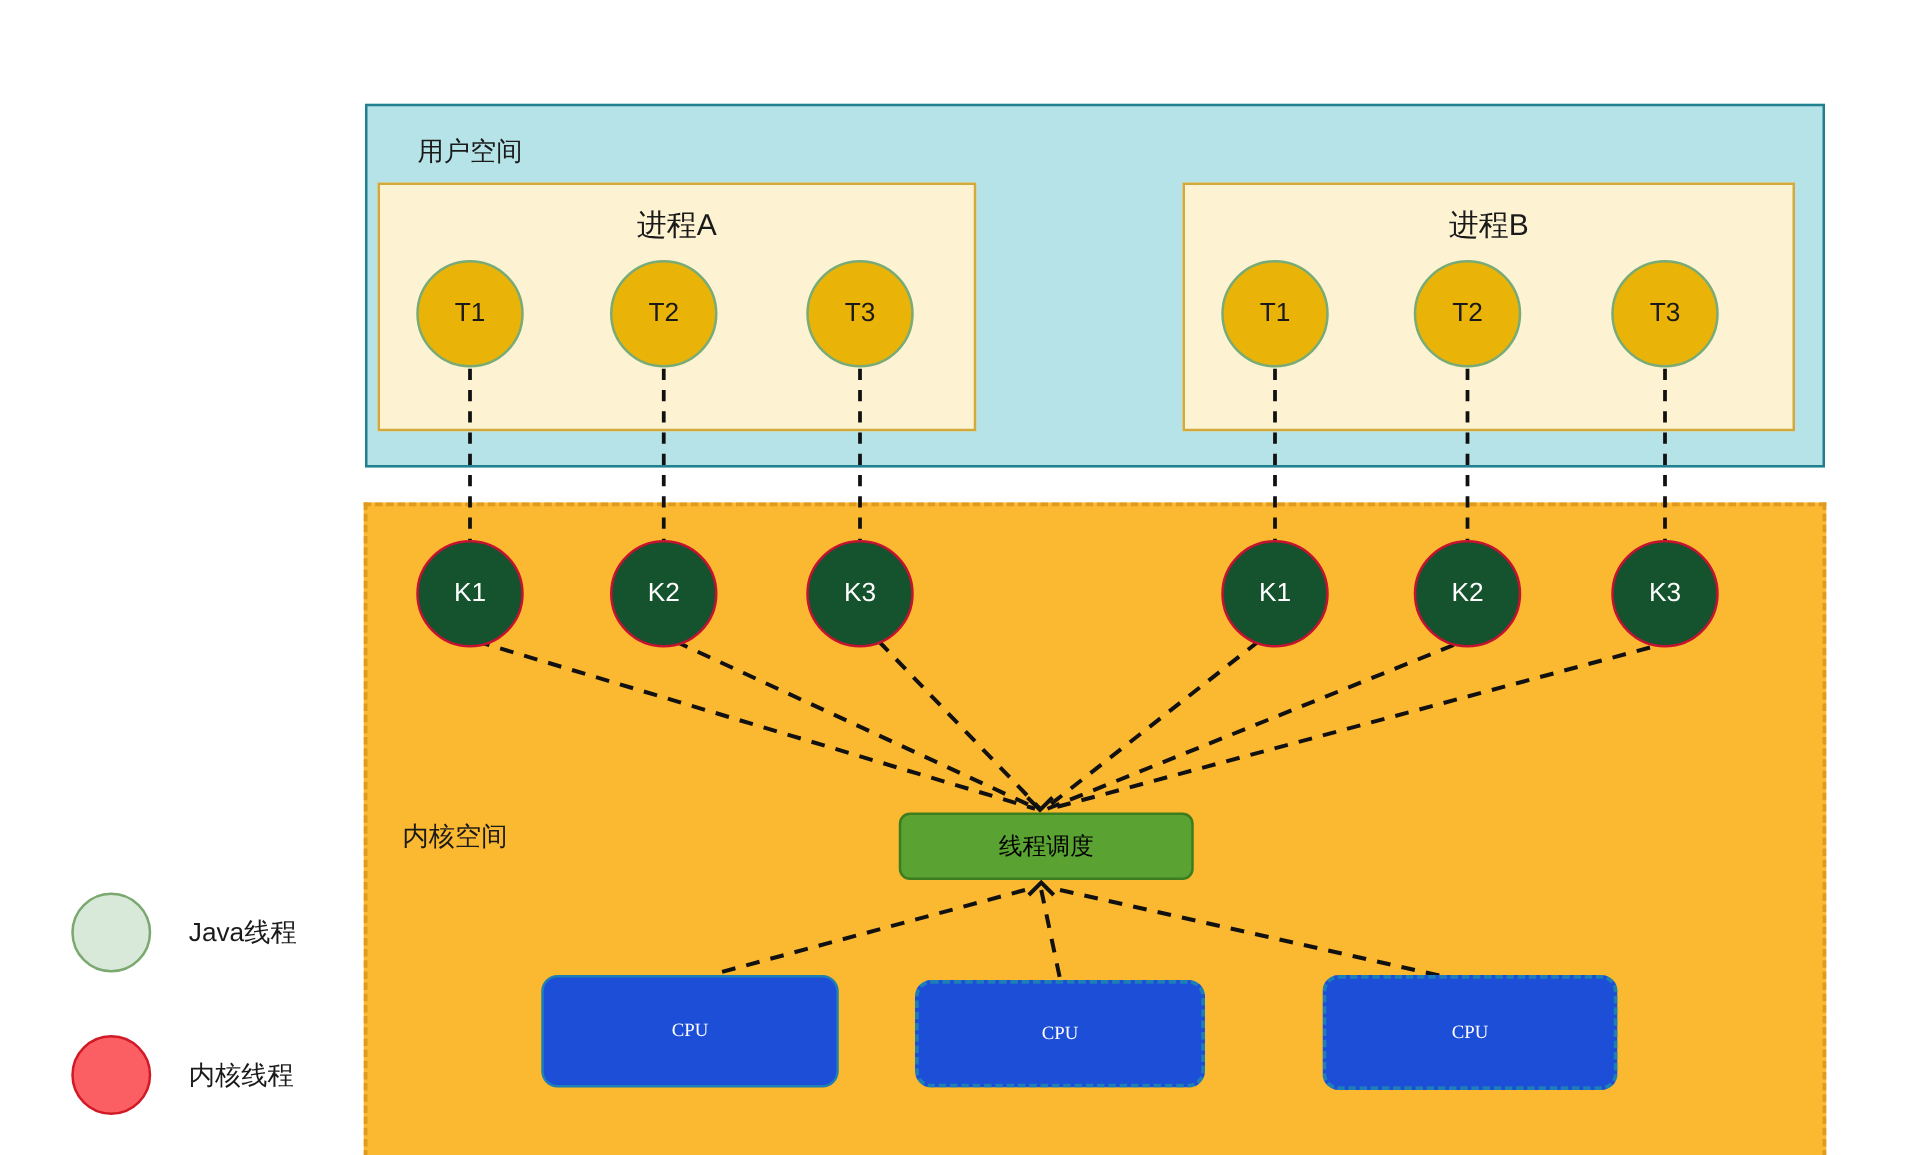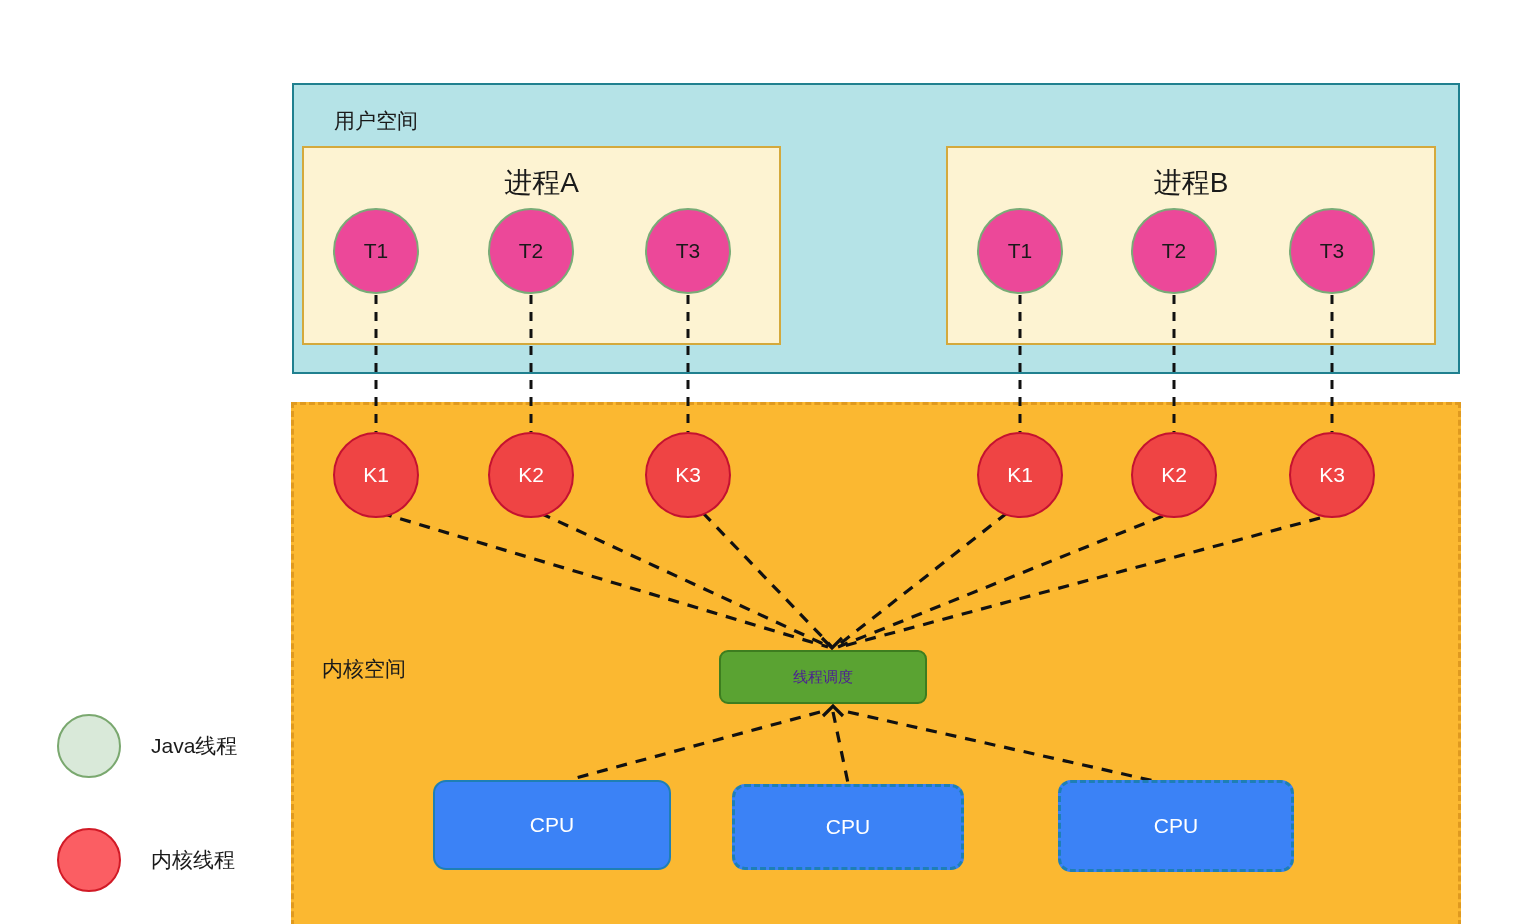--- a/index.html
+++ b/index.html
@@ -63,31 +63,31 @@
     z-index: 2;
   }
   .process-a { left: 302px; top: 106px; width: 479px; height: 199px; }
   .process-b { left: 946px; top: 106px; width: 490px; height: 199px; }
   .process-title {
     position: absolute;
     left: 0;
     right: 0;
     top: 16px;
     text-align: center;
-    font-size: 28px;
+    font-size: 24px;
     color: #1a1a1a;
   }
 
   
   .t-circle {
     position: absolute;
     width: 86px;
     height: 86px;
     border-radius: 50%;
-    background: #ec4899;
+    background: #eab308;
     border: 2px solid #79ab77;
     box-sizing: border-box;
     display: flex;
     align-items: center;
     justify-content: center;
     font-size: 21px;
     color: #1a1a1a;
     z-index: 3;
   }
 
@@ -111,62 +111,63 @@
     color: #1a1a1a;
     white-space: nowrap;
   }
 
   
   .k-circle {
     position: absolute;
     width: 86px;
     height: 86px;
     border-radius: 50%;
-    background: #ef4444;
+    background: #14532d;
     border: 2px solid #c41230;
     box-sizing: border-box;
     display: flex;
     align-items: center;
     justify-content: center;
     font-size: 21px;
     color: #ffffff;
     z-index: 6;
   }
 
   
   .scheduler {
     position: absolute;
     left: 719px;
     top: 610px;
-    width: 208px;
+    width: 236px;
     height: 54px;
     background: #5aa332;
     border: 2px solid #3d7d1f;
     border-radius: 9px;
     box-sizing: border-box;
     display: flex;
     align-items: center;
     justify-content: center;
+    font-size: 19px;
+    color: #000000;
+    z-index: 6;
+  }
+
+  
+  .cpu-box {
+    position: absolute;
+    background: #1d4ed8;
+    border-radius: 13px;
+    box-sizing: border-box;
+    display: flex;
+    align-items: center;
+    justify-content: center;
     font-size: 15px;
-    color: #4c1d95;
-    z-index: 6;
-  }
-
-  
-  .cpu-box {
-    position: absolute;
-    background: #3b82f6;
-    border-radius: 13px;
-    box-sizing: border-box;
-    display: flex;
-    align-items: center;
-    justify-content: center;
-    font-size: 21px;
     color: #ffffff;
     z-index: 6;
+    font-family: Liberation Serif, serif;
   }
   .cpu-solid  { border: 2px solid #1e7fb5; }
   .cpu-dashed { border: 3px dashed #1e7fb5; }
 
   .cpu-1 { left: 433px; top: 740px; width: 238px; height: 90px; }
   .cpu-2 { left: 732px; top: 744px; width: 232px; height: 86px; }
   .cpu-3 { left: 1058px; top: 740px; width: 236px; height: 92px; }
 
   
   .legend-item {

